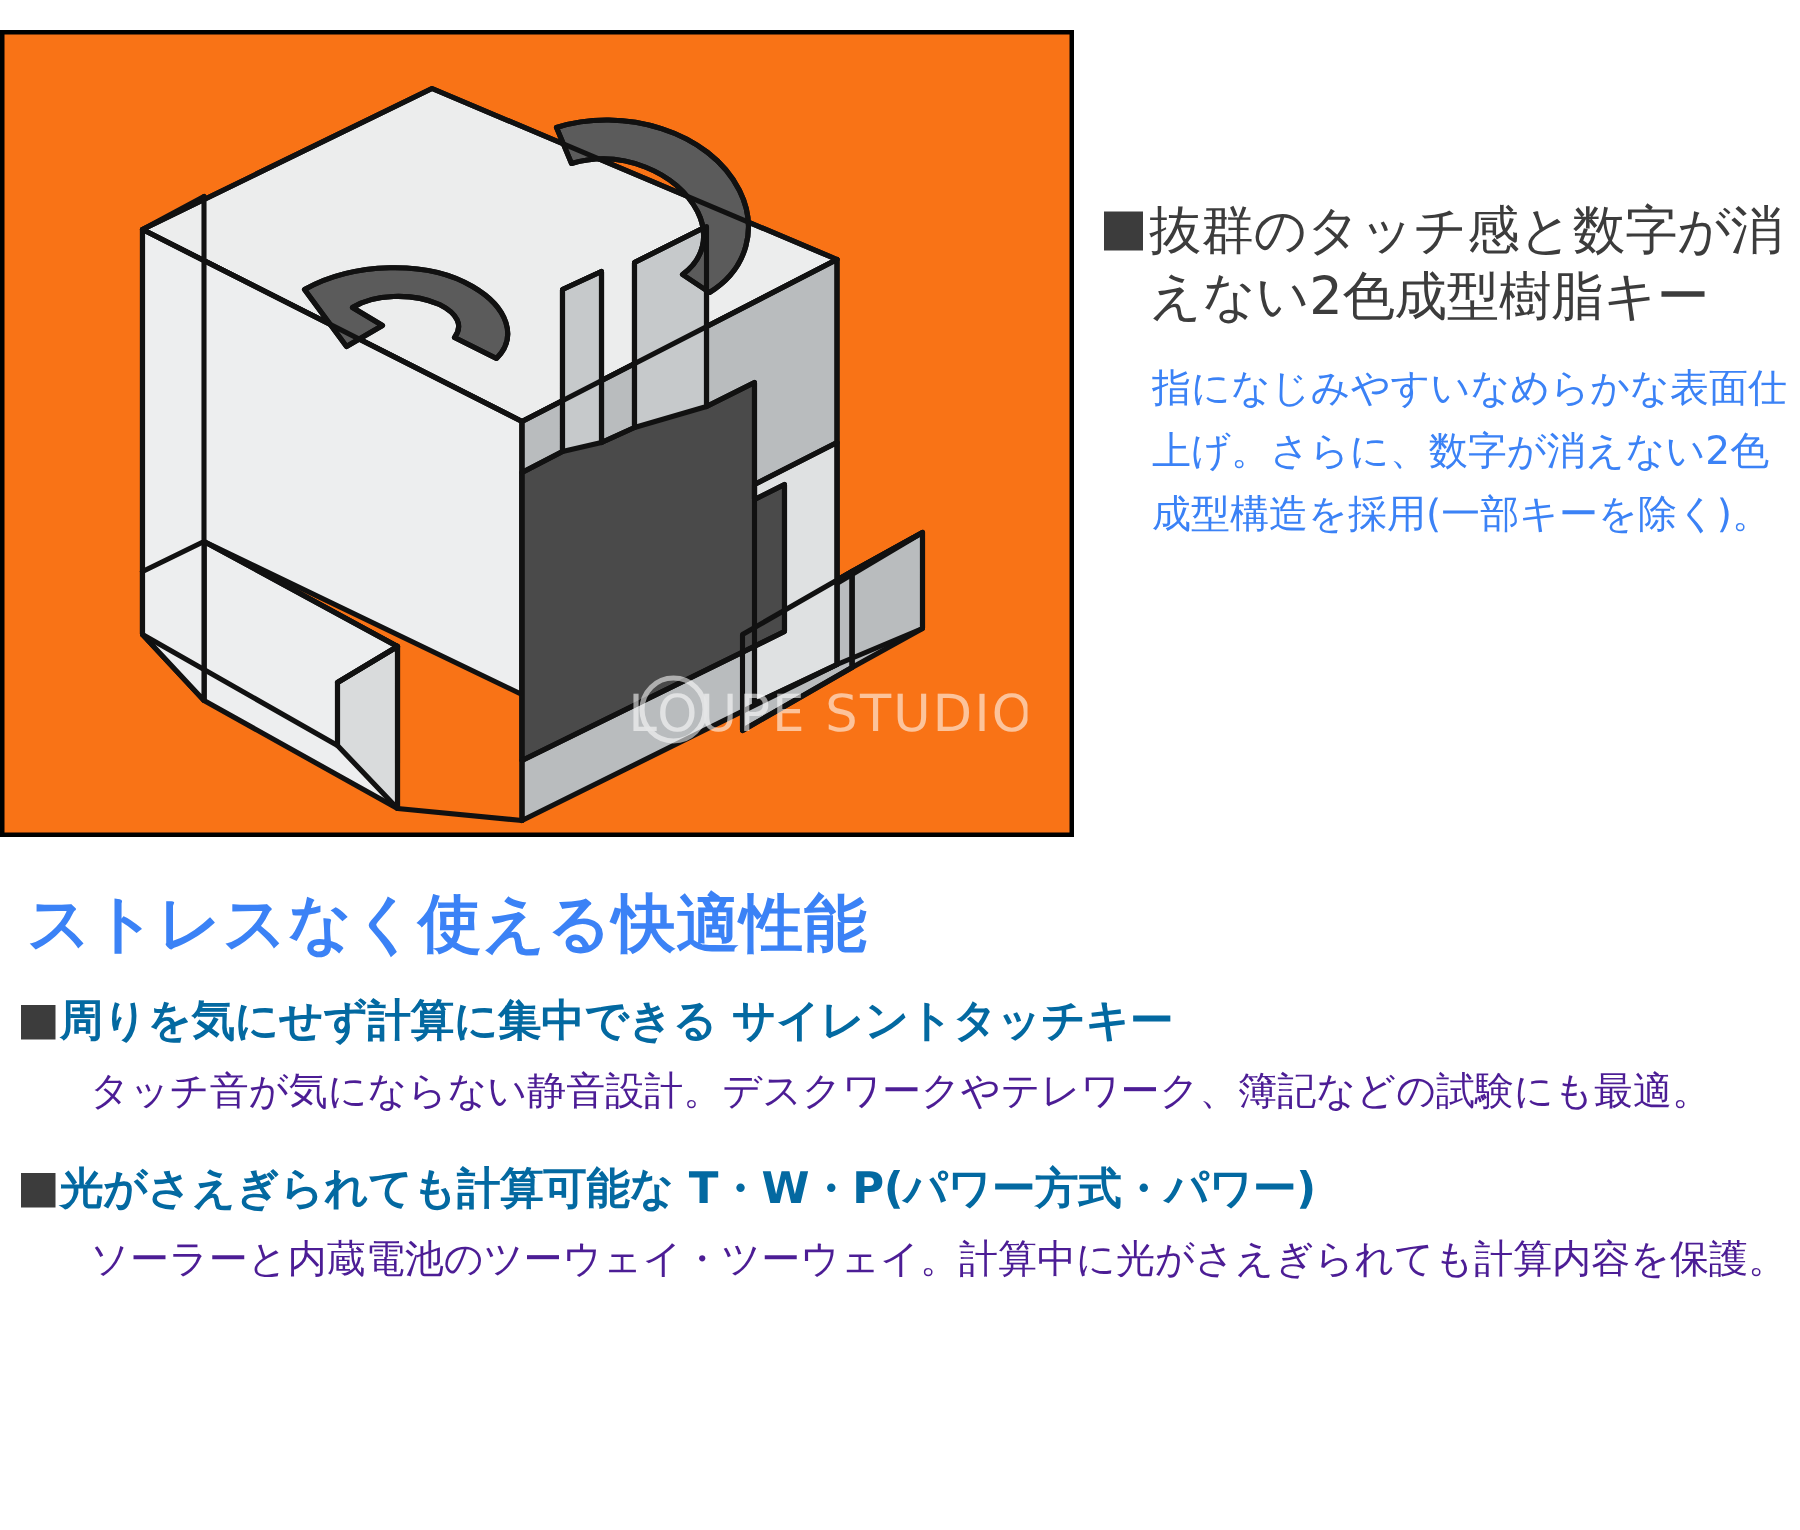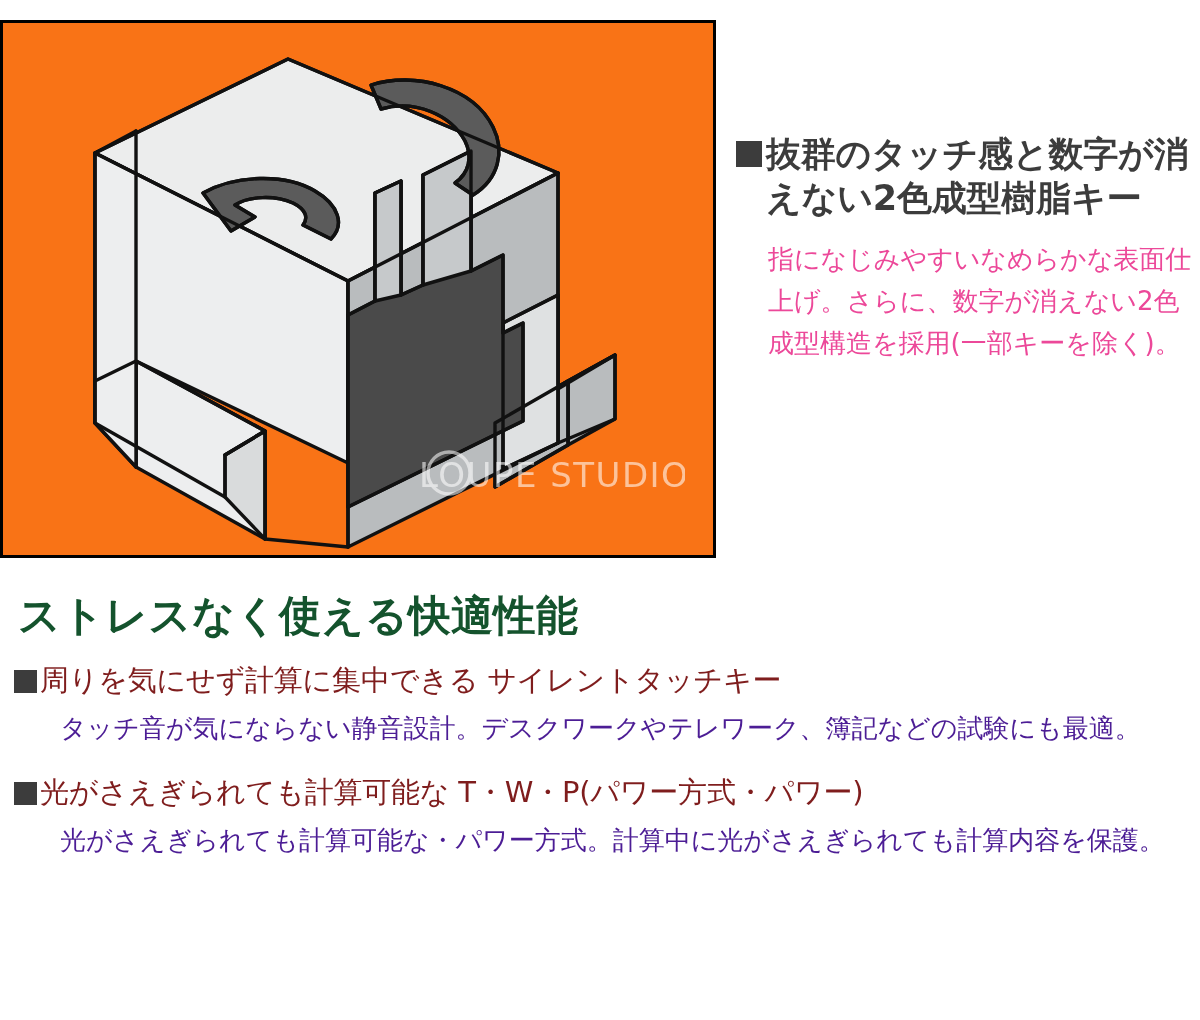--- a/index.html
+++ b/index.html
@@ -50,21 +50,21 @@
 
   
   .side-copy {
     position: absolute;
     left: 736px;
     top: 132px;
     width: 456px;
   }
   .side-head {
     font-size: 35px;
-    font-weight: bold;
+    font-weight: normal;
     line-height: 1.27;
     color: #3c3c3c;
     letter-spacing: -0.2px;
     display: flex;
     align-items: flex-start;
   }
   .sq {
     display: inline-block;
     width: 26px;
     height: 26px;
@@ -73,48 +73,48 @@
     margin-top: 9px;
     margin-right: 4px;
   }
   .side-head-text { display: block; }
 
   .side-body {
     margin-top: 17px;
     margin-left: 32px;
     font-size: 26px;
     line-height: 1.62;
-    color: #ec4899;
+    color: #3b82f6;
     font-weight: normal;
   }
 
   
   .bottom-block {
     position: absolute;
     left: 0;
     top: 592px;
     width: 1200px;
   }
   .section-title {
     margin: 0 16px 0 18px;
     font-size: 42px;
     font-weight: bold;
     line-height: 1.12;
-    color: #14532d;
+    color: #3b82f6;
     letter-spacing: 0.5px;
   }
 
   .feature {
     margin-top: 24px;
     margin-left: 14px;
   }
   .feature-head {
     font-size: 29px;
-    font-weight: normal;
-    color: #7f1d1d;
+    font-weight: bold;
+    color: #0369a1;
     line-height: 1.24;
     display: flex;
     align-items: flex-start;
     letter-spacing: -0.2px;
   }
   .feature-head .sq {
     width: 23px; height: 23px; flex: 0 0 23px;
     margin-top: 7px; margin-right: 3px;
   }
   .feature-body {
@@ -228,15 +228,15 @@
       <span>周りを気にせず計算に集中できる サイレントタッチキー</span>
     </div>
     <div class="feature-body">タッチ音が気にならない静音設計。デスクワークやテレワーク、簿記などの試験にも最適。</div>
   </div>
 
   <div class="feature">
     <div class="feature-head">
       <span class="sq"></span>
       <span>光がさえぎられても計算可能な T・W・P(パワー方式・パワー)</span>
     </div>
-    <div class="feature-body">光がさえぎられても計算可能な・パワー方式。計算中に光がさえぎられても計算内容を保護。</div>
+    <div class="feature-body">ソーラーと内蔵電池のツーウェイ・ツーウェイ。計算中に光がさえぎられても計算内容を保護。</div>
   </div>
 </div>
 
 </body></html>

